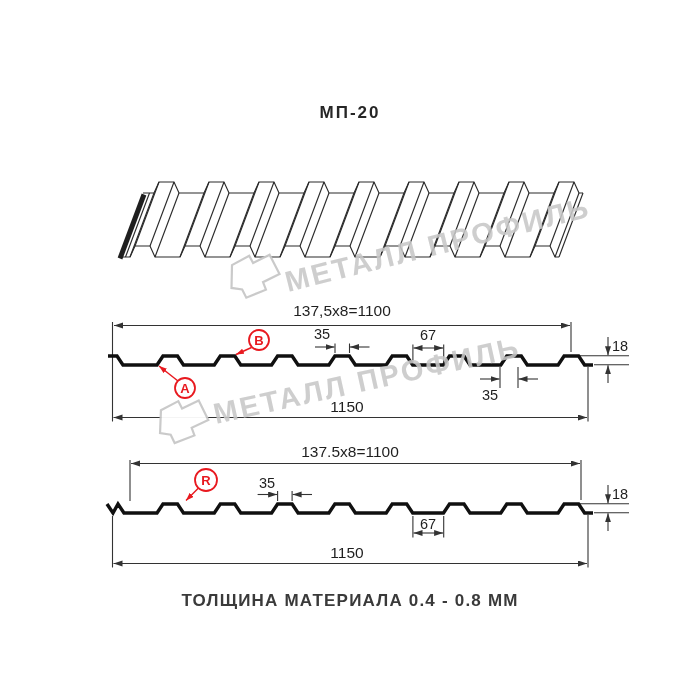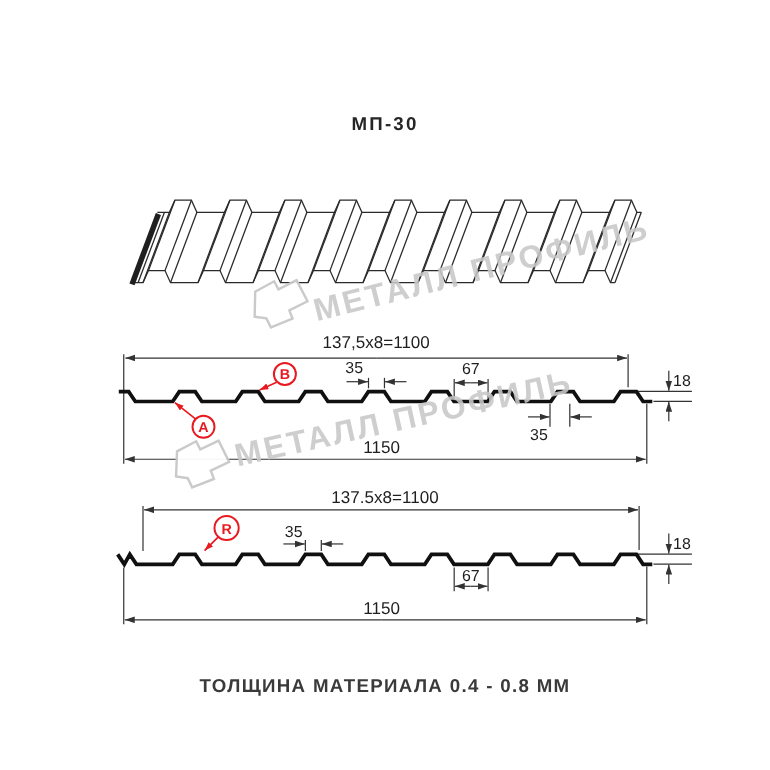--- a/index.html
+++ b/index.html
@@ -1,40 +1,40 @@
 <!DOCTYPE html>
 <html><head>
 <meta charset="utf-8">
 <style>
   html,body{margin:0;padding:0;background:#ffffff;}
   #page{position:relative;width:700px;height:700px;background:#fff;overflow:hidden;
         font-family:"Liberation Sans",sans-serif;}
   .ctr{position:absolute;left:0;width:700px;text-align:center;}
   #title{top:60px;font-size:43px;font-weight:800;letter-spacing:3px;color:#1b1b1b;}
   #subtitle{top:103px;font-size:17px;font-weight:600;letter-spacing:2px;color:#262626;}
-  #footnote{top:614px;font-size:17px;font-weight:600;letter-spacing:1.2px;color:#3a3a3a;}
+  #footnote{top:591px;font-size:17px;font-weight:600;letter-spacing:1.2px;color:#3a3a3a;}
   svg{position:absolute;top:0;left:0;}
   .l3d{stroke:#2a2a2a;stroke-width:1.15;fill:none;}
   .thin{stroke:#333333;stroke-width:1.1;fill:none;}
   .thick{stroke:#101010;stroke-width:3.4;fill:none;stroke-linejoin:miter;}
   .red{stroke:#e8191f;stroke-width:1.8;fill:none;}
   .redline{stroke:#e8191f;stroke-width:1.5;fill:none;}
   .dim{font-family:"Liberation Sans",sans-serif;font-size:14.5px;fill:#1f1f1f;text-anchor:middle;}
   .dimBig{font-family:"Liberation Sans",sans-serif;font-size:15.5px;fill:#1f1f1f;text-anchor:middle;}
   .mark{font-family:"Liberation Sans",sans-serif;font-size:13px;font-weight:bold;fill:#e8191f;text-anchor:middle;}
   .wmText{font-family:"Liberation Sans",sans-serif;font-size:29px;font-weight:bold;letter-spacing:2.5px;
           fill:#c8c8c8;opacity:0.88;text-anchor:start;}
   .wmLogo{fill:#ffffff;stroke:#c8c8c8;stroke-width:2.2;stroke-linejoin:miter;opacity:0.95;}
 </style>
 </head>
 <body>
 
 <div id="page">
 
-  <div id="subtitle" class="ctr">МП-30</div>
+  <div id="subtitle" class="ctr">МП-20</div>
 
   <svg width="700" height="700" viewBox="0 0 700 700">
     <defs>
       <marker id="ah" markerWidth="10" markerHeight="7" refX="9" refY="3" orient="auto" markerUnits="userSpaceOnUse">
         <path d="M0,0 L9,3 L0,6 Z" fill="#333333"></path>
       </marker>
       <marker id="ahr" markerWidth="9" markerHeight="7" refX="8" refY="2.8" orient="auto" markerUnits="userSpaceOnUse">
         <path d="M0,0 L8,2.8 L0,5.6 Z" fill="#e8191f"></path>
       </marker>
     </defs>

